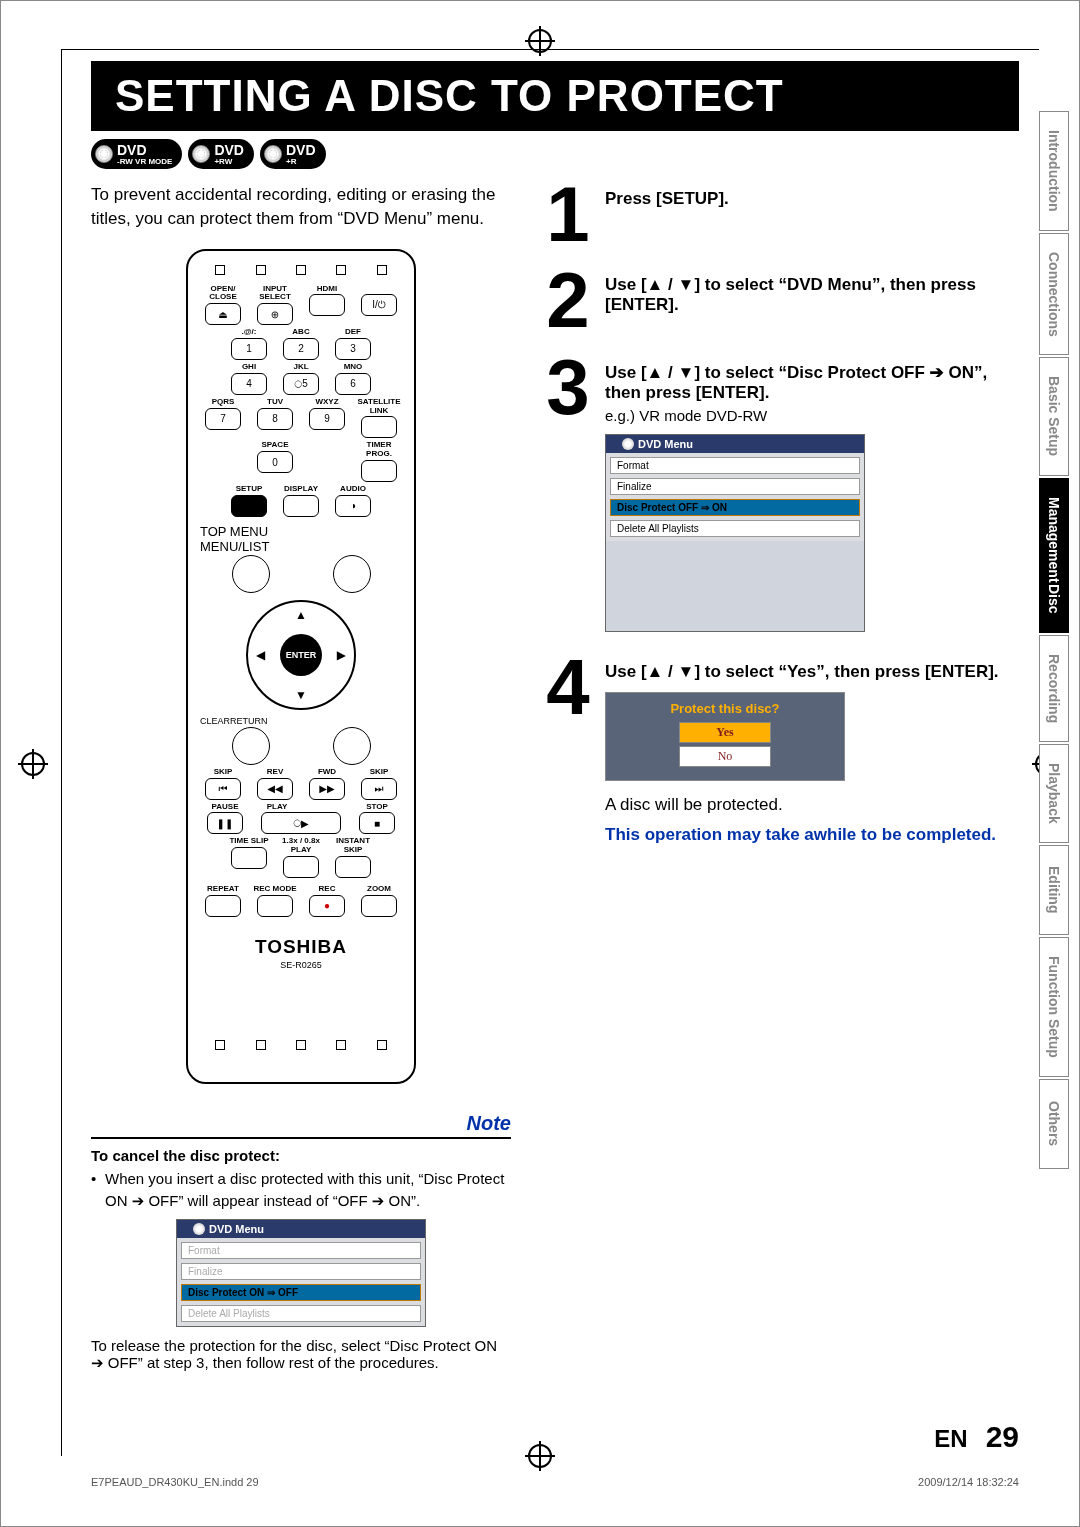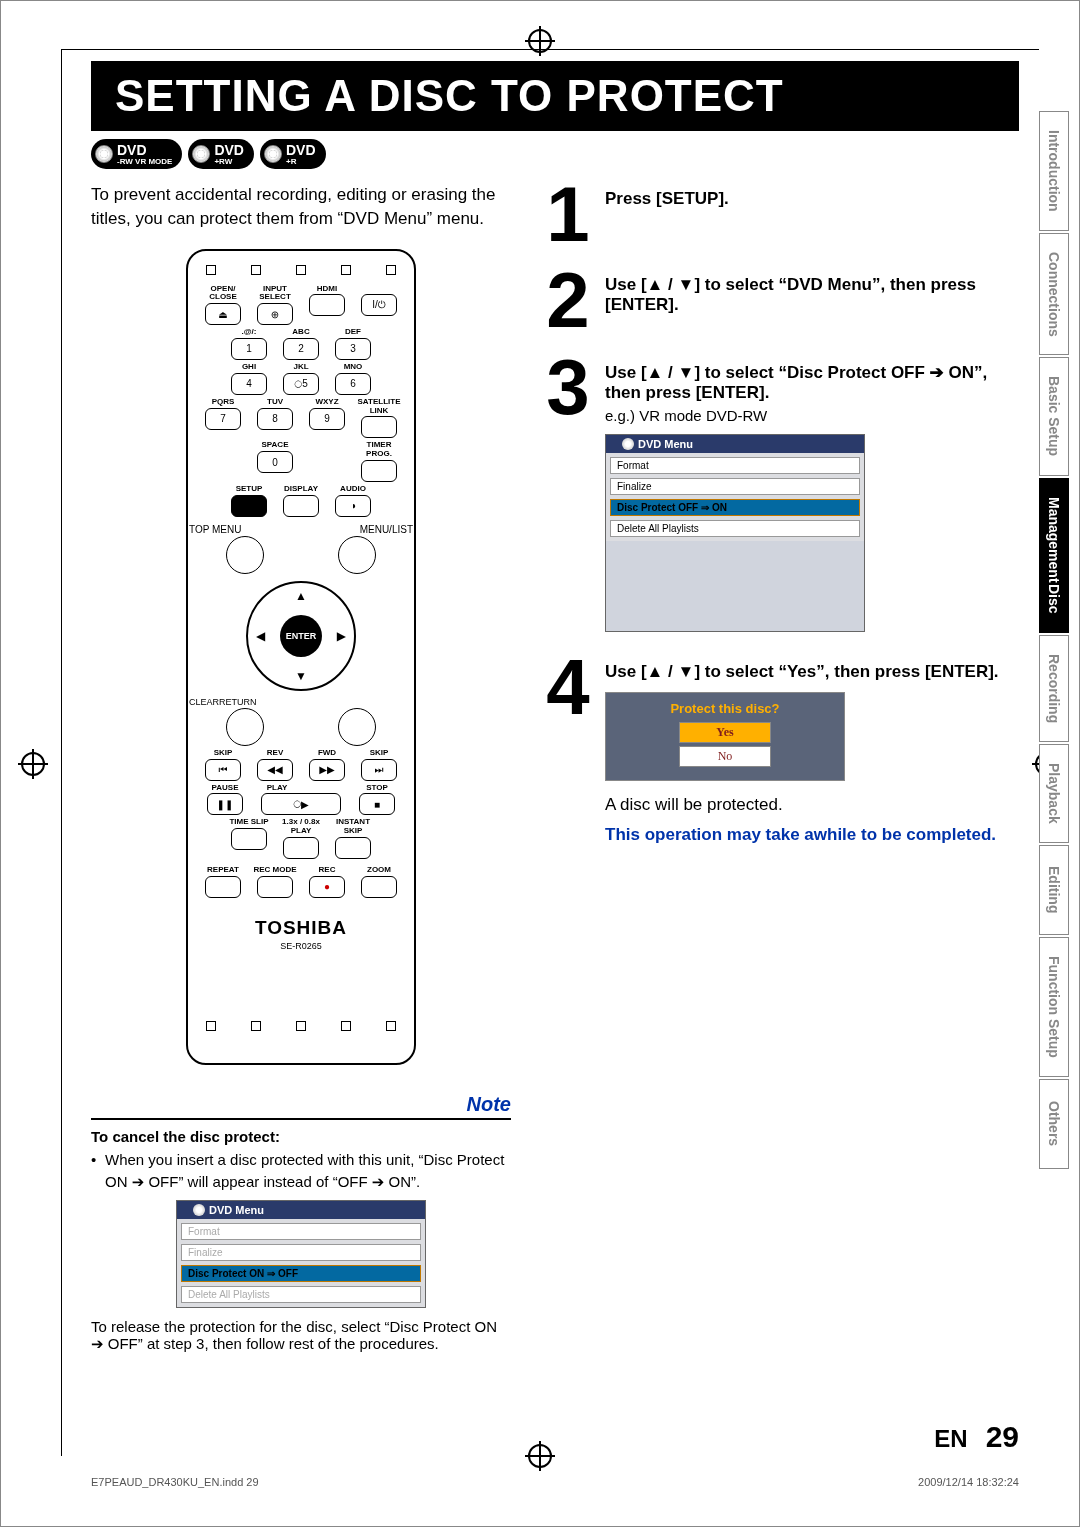--- a/index.html
+++ b/index.html
@@ -20,21 +20,21 @@
   .badges { display:flex; gap:6px; margin-top:8px; }
   .badge { display:inline-flex; align-items:center; background:#000; color:#fff; border-radius:20px; padding:3px 10px 3px 4px; font-size:14px; font-weight:bold; gap:4px;}
   .badge .disc { width:18px; height:18px; border-radius:50%; background:radial-gradient(circle,#fff 30%,#ccc 35%,#fff 40%,#ccc 60%,#fff 80%); border:1px solid #888;}
   .badge .sub { font-size:8px; display:block; line-height:1; }
 
   .content { display:flex; gap:30px; margin-top:14px; }
   .col-left { flex:0 0 420px; }
   .col-right { flex:1; }
   .intro { font-size:17px; line-height:1.4; margin-bottom:18px; }
 
-  .remote { width:230px; margin:0 auto; border:2px solid #000; border-radius:20px; padding:14px 1px 22px; background:#fff; }
+  .remote { width:230px; margin:0 auto; border:2px solid #000; border-radius:20px; padding:14px 12px 22px; background:#fff; }
   .led-row { display:flex; justify-content:space-around; margin-bottom:10px;}
   .led { width:10px; height:10px; border:1.5px solid #000; }
   .btn-row { display:flex; justify-content:center; gap:8px; margin:2px 0;}
   .rlabel { font-size:8px; font-weight:bold; text-align:center; width:44px; line-height:1.1;}
   .rbtn { width:36px; height:22px; border:1.5px solid #000; border-radius:6px; display:flex; align-items:center; justify-content:center; font-size:10px; margin:1px auto;}
   .rbtn.dark { background:#000; color:#fff;}
   .rbtn.circle { border-radius:50%; width:38px; height:38px; }
   .center-ring { width:110px; height:110px; border:2px solid #000; border-radius:50%; margin:6px auto; position:relative; display:flex; align-items:center; justify-content:center;}
   .center-ring .enter { width:42px; height:42px; background:#000; color:#fff; border-radius:50%; display:flex; align-items:center; justify-content:center; font-size:9px; font-weight:bold;}
   .arrow { position:absolute; font-size:12px; }
@@ -216,21 +216,21 @@
             </div>
           <div>
               <div class="rlabel">DISPLAY</div>
               <div class="rbtn"></div>
             </div>
           <div>
               <div class="rlabel">AUDIO</div>
               <div class="rbtn">◑</div>
             </div>
         </div>
-        <div style="display:flex; justify-content:space-between; font-size:10px; margin-top:6px;">
+        <div style="display:flex; justify-content:space-between; font-size:13px; margin-top:6px;flex-direction:column;">
             <span>TOP MENU</span>
             <span>MENU/LIST</span>
           </div>
         <div style="display:flex; justify-content:space-between;">
             <div class="rbtn circle"></div>
             <div class="rbtn circle"></div>
           </div>
         <div class="center-ring">
           <span class="arrow up">▲</span>
             <span class="arrow down">▼</span>

